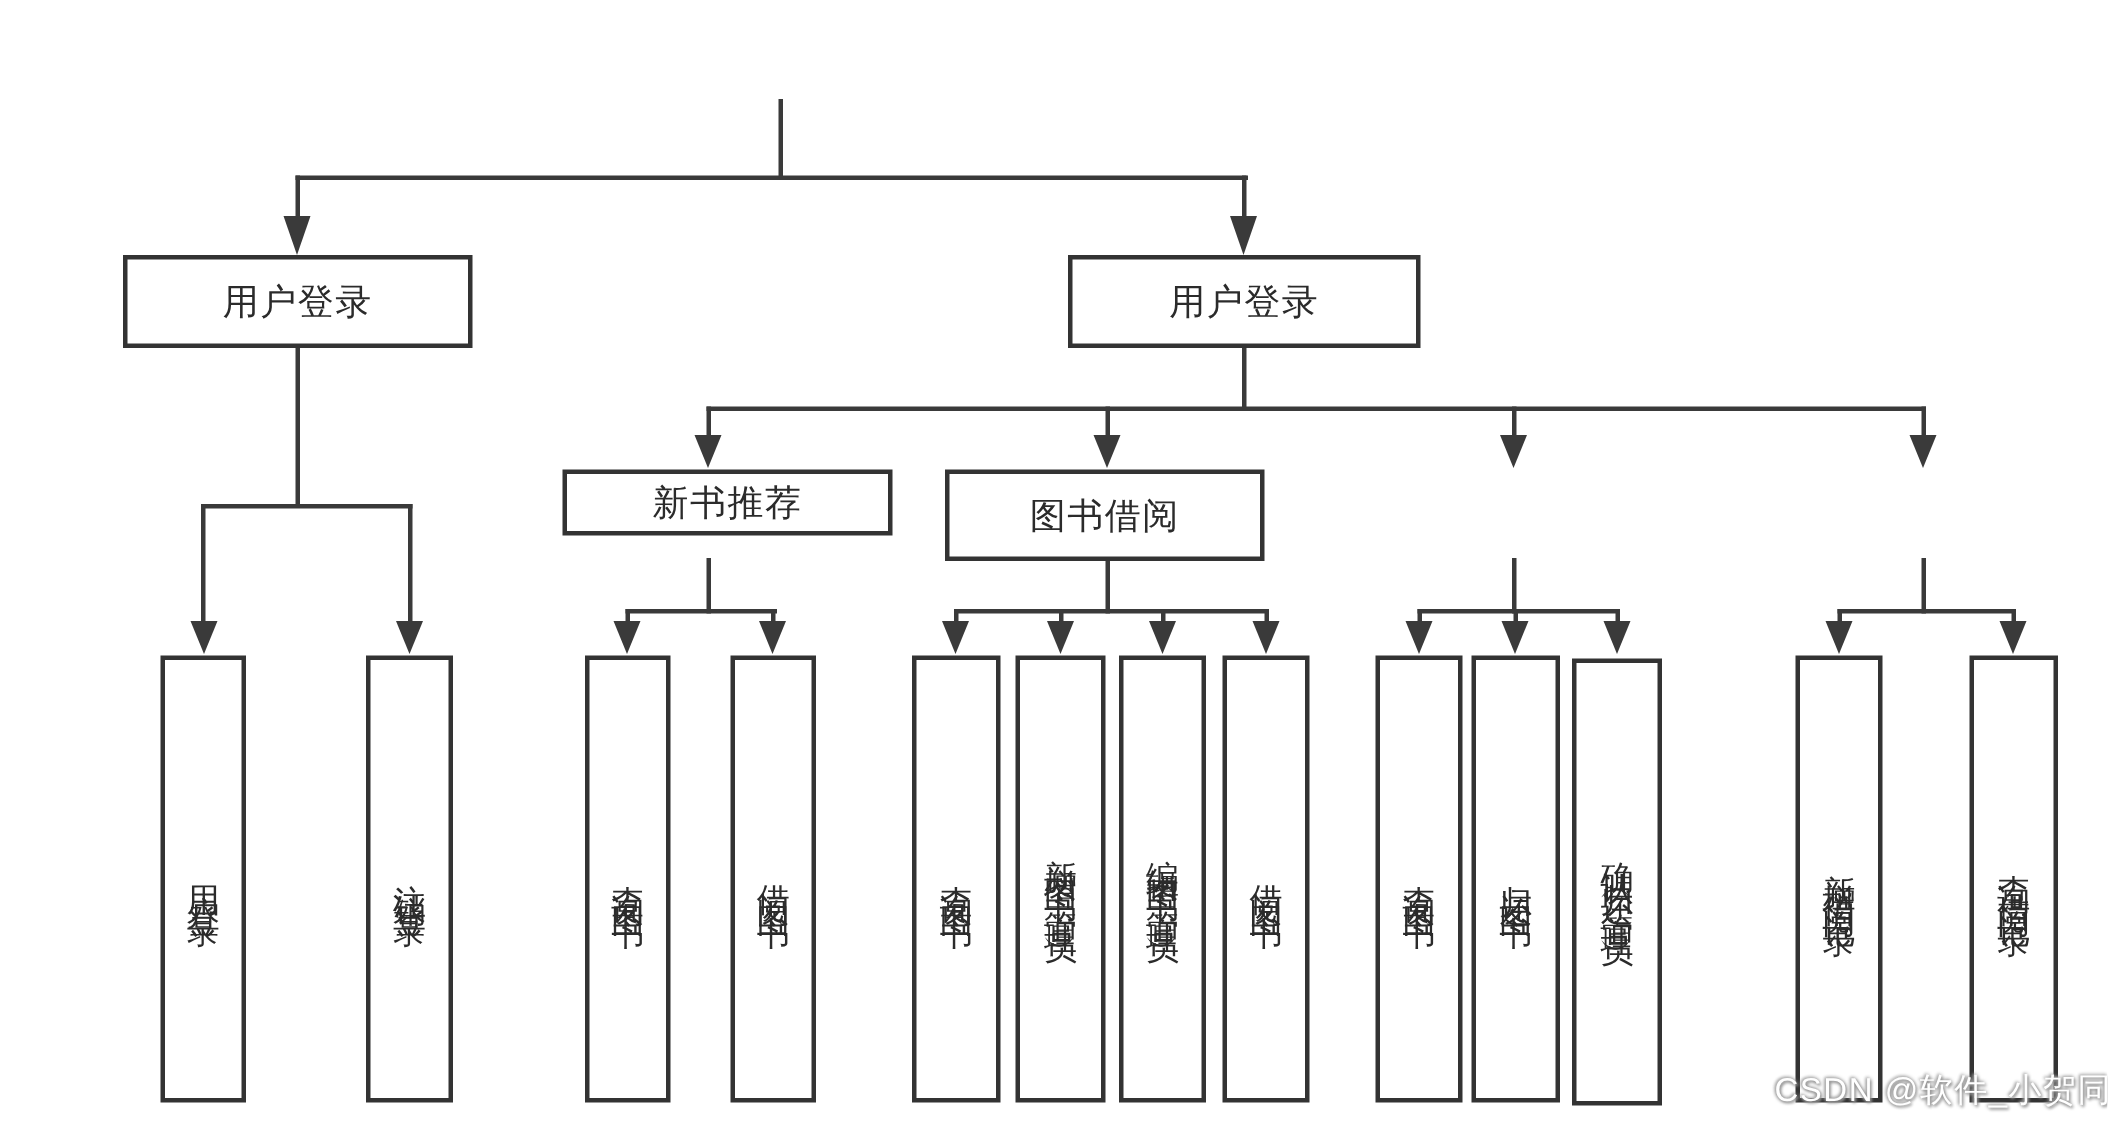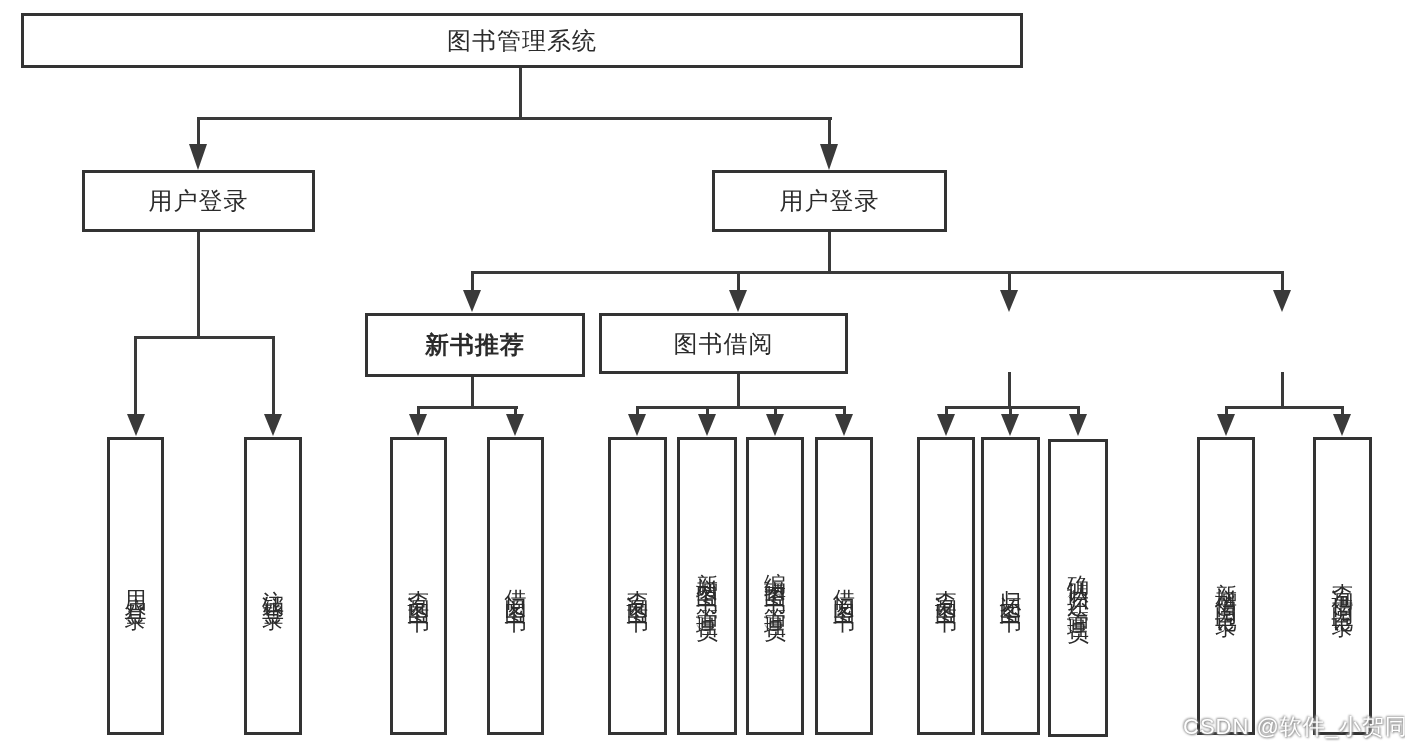--- a/index.html
+++ b/index.html
@@ -125,27 +125,26 @@
   <div class="arrow" style="left:1001px;top:414px;"></div>
   <div class="arrow" style="left:1069px;top:414px;"></div>
 
   <div class="line" style="left:1281px;top:372px;width:3px;height:37px;"></div>
   <div class="line" style="left:1225px;top:406px;width:119px;height:3px;"></div>
   <div class="line" style="left:1225px;top:406px;width:3px;height:10px;"></div>
   <div class="line" style="left:1341px;top:406px;width:3px;height:10px;"></div>
   <div class="arrow" style="left:1217px;top:414px;"></div>
   <div class="arrow" style="left:1333px;top:414px;"></div>
 
-  <div class="node" style="left:21px;top:13px;width:1002px;height:55px;">图书管理系统</div>
 
   <div class="node" style="left:82px;top:170px;width:233px;height:62px;">用户登录</div>
   <div class="node" style="left:712px;top:170px;width:235px;height:62px;">用户登录</div>
 
-  <div class="node" style="left:365px;top:313px;width:220px;height:64px;font-weight:bold;">新书推荐</div>
-  <div class="node" style="left:599px;top:313px;width:249px;height:61px;">图书借阅</div>
+  <div class="node" style="left:375px;top:313px;width:220px;height:44px;">新书推荐</div>
+  <div class="node" style="left:630px;top:313px;width:213px;height:61px;">图书借阅</div>
 
   <div class="vnode" style="left:107px;top:437px;width:57px;height:298px;">用户登录</div>
   <div class="vnode" style="left:244px;top:437px;width:58px;height:298px;">注销登录</div>
 
   <div class="vnode" style="left:390px;top:437px;width:57px;height:298px;">查询图书</div>
   <div class="vnode" style="left:487px;top:437px;width:57px;height:298px;">借阅图书</div>
 
   <div class="vnode" style="left:608px;top:437px;width:59px;height:298px;">查询图书</div>
   <div class="vnode" style="left:677px;top:437px;width:60px;height:298px;">新增图书（管理员）</div>
   <div class="vnode" style="left:746px;top:437px;width:58px;height:298px;">编辑图书（管理员）</div>

